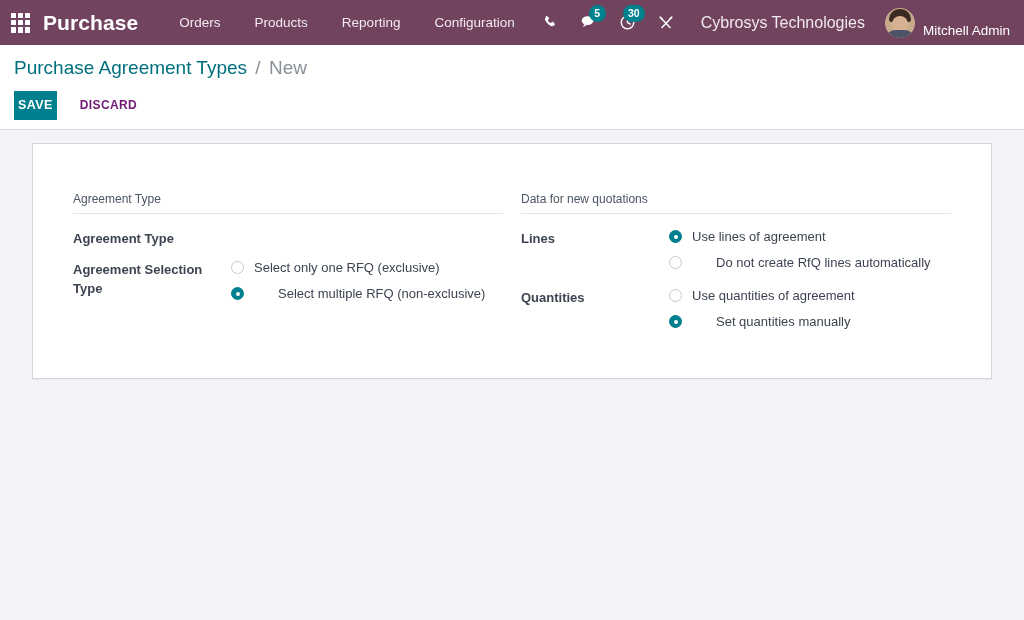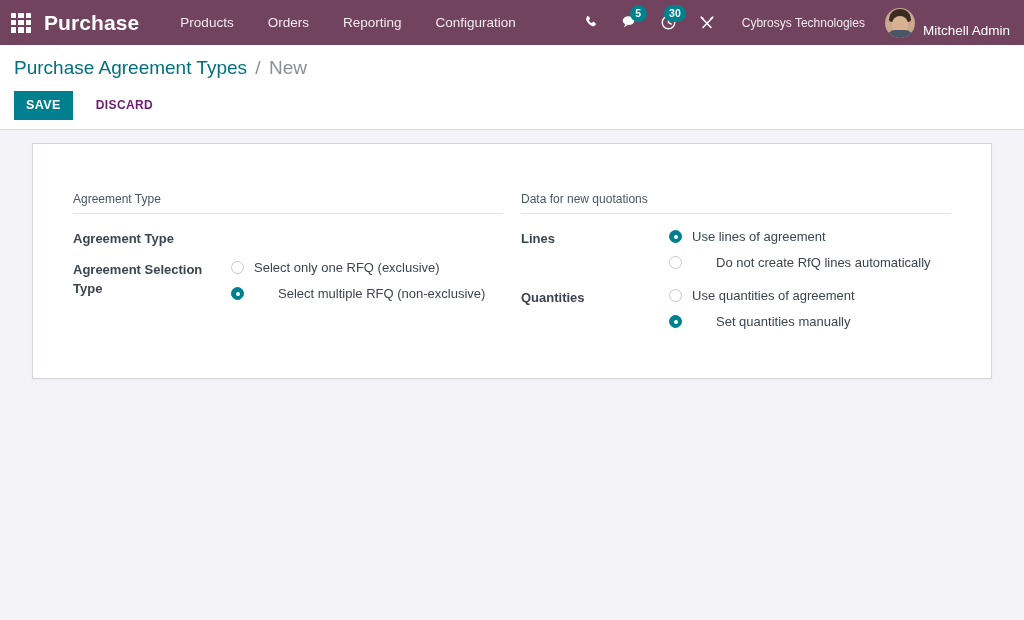--- a/index.html
+++ b/index.html
@@ -86,21 +86,21 @@
     color: #fff;
     font-size: 10.5px;
     font-weight: bold;
     line-height: 1;
     padding: 3px 5px 3.5px;
     border-radius: 9px;
     min-width: 17px;
     text-align: center;
   }
   .company-name {
-    font-size: 12px;
+    font-size: 16px;
     color: #f2e9ef;
     padding: 0 16px;
     cursor: pointer;
     white-space: nowrap;
   }
   .user-menu {
     display: flex;
     align-items: flex-end;
     cursor: pointer;
     padding-left: 4px;
@@ -156,21 +156,21 @@
 
   .buttons-row { display: flex; align-items: center; }
   .btn-save {
     background: #00808e;
     color: #ffffff;
     border: none;
     font-family: inherit;
     font-size: 12.5px;
     font-weight: bold;
     letter-spacing: .4px;
-    padding: 7px 12px 8px;
+    padding: 7px 4px 8px;
     cursor: pointer;
   }
   .btn-discard {
     background: transparent;
     border: none;
     font-family: inherit;
     color: #701a75;
     font-size: 12px;
     font-weight: bold;
     letter-spacing: .4px;
@@ -300,22 +300,22 @@
       <i></i>
       <i></i>
       <i></i>
       <i></i>
       <i></i>
   </div>
 
   <div class="brand">Purchase</div>
 
   <div class="menu">
+    <div class="menu-item">Orders</div>
     <div class="menu-item">Products</div>
-    <div class="menu-item">Orders</div>
     <div class="menu-item">Reporting</div>
     <div class="menu-item">Configuration</div>
   </div>
 
   <div class="nav-right">
 
     <div class="nav-icon">
       <svg width="15" height="15" viewBox="0 0 16 16" fill="#ffffff" aria-hidden="true">
         <path d="M3.2 1.3c.4-.4 1-.4 1.4 0l1.6 1.6c.4.4.4 1 0 1.4l-.9.9c-.2.2-.2.4-.1.6.5 1.1 1.6 2.2 2.7 2.7.2.1.4.1.6-.1l.9-.9c.4-.4 1-.4 1.4 0l1.6 1.6c.4.4.4 1 0 1.4l-.8.8c-.7.7-1.7.9-2.6.6C6.6 11 4 8.4 2.4 5.5c-.5-.9-.3-2 .4-2.7l.4-1.5z"></path>
       </svg>

